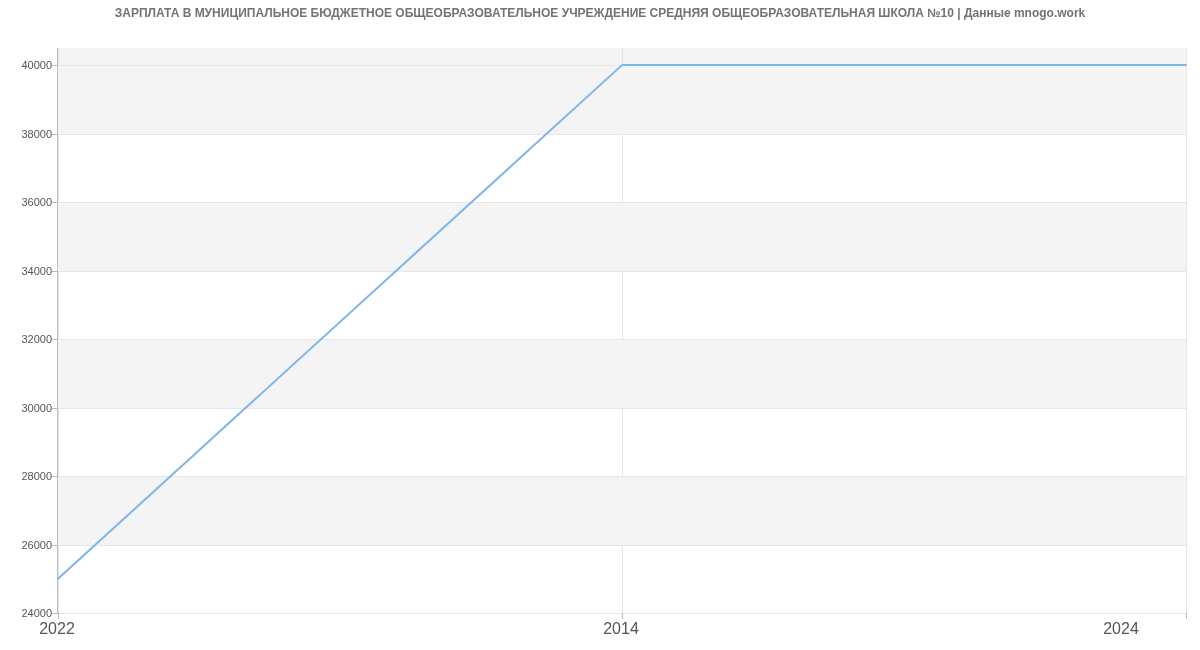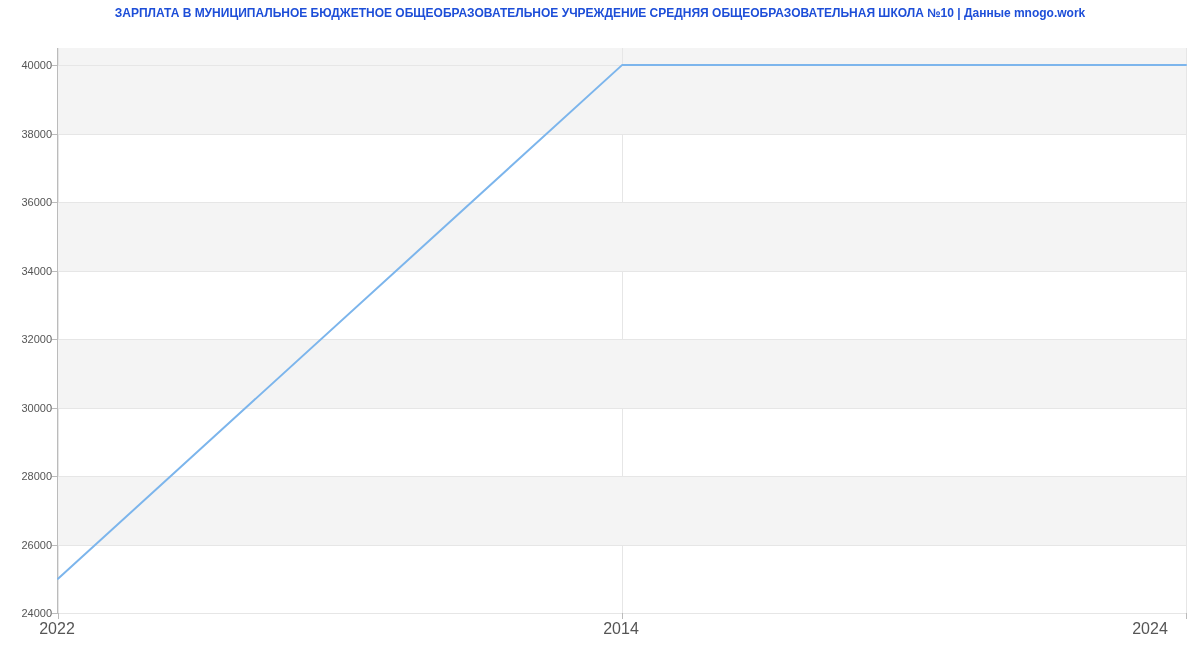--- a/index.html
+++ b/index.html
@@ -18,21 +18,21 @@
     height: 650px;
   }
   .title {
     position: absolute;
     top: 6px;
     left: 0;
     width: 1200px;
     text-align: center;
     font-size: 12px;
     font-weight: 600;
-    color: #1d4ed8;
+    color: #737373;
   }
   .plot {
     position: absolute;
     left: 57px;
     top: 48px;
     width: 1128px;
     height: 565px;
     border-left: 1px solid #bbbbbb;
     border-bottom: 1px solid #bbbbbb;
     box-sizing: content-box;
@@ -147,14 +147,14 @@
     <div class="ylabel" style="top: 544.515px;">26000</div>
     <div class="ylabel" style="top: 476.03px;">28000</div>
     <div class="ylabel" style="top: 407.545px;">30000</div>
     <div class="ylabel" style="top: 339.061px;">32000</div>
     <div class="ylabel" style="top: 270.576px;">34000</div>
     <div class="ylabel" style="top: 202.091px;">36000</div>
     <div class="ylabel" style="top: 133.606px;">38000</div>
     <div class="ylabel" style="top: 65.1212px;">40000</div>
     <div class="xlabel" style="left: 57px;">2022</div>
     <div class="xlabel" style="left: 621px;">2014</div>
-    <div class="xlabel" style="left: 1150px;">2024</div>
+    <div class="xlabel" style="left: 1121px;">2024</div>
   </div>
 
 </body></html>

